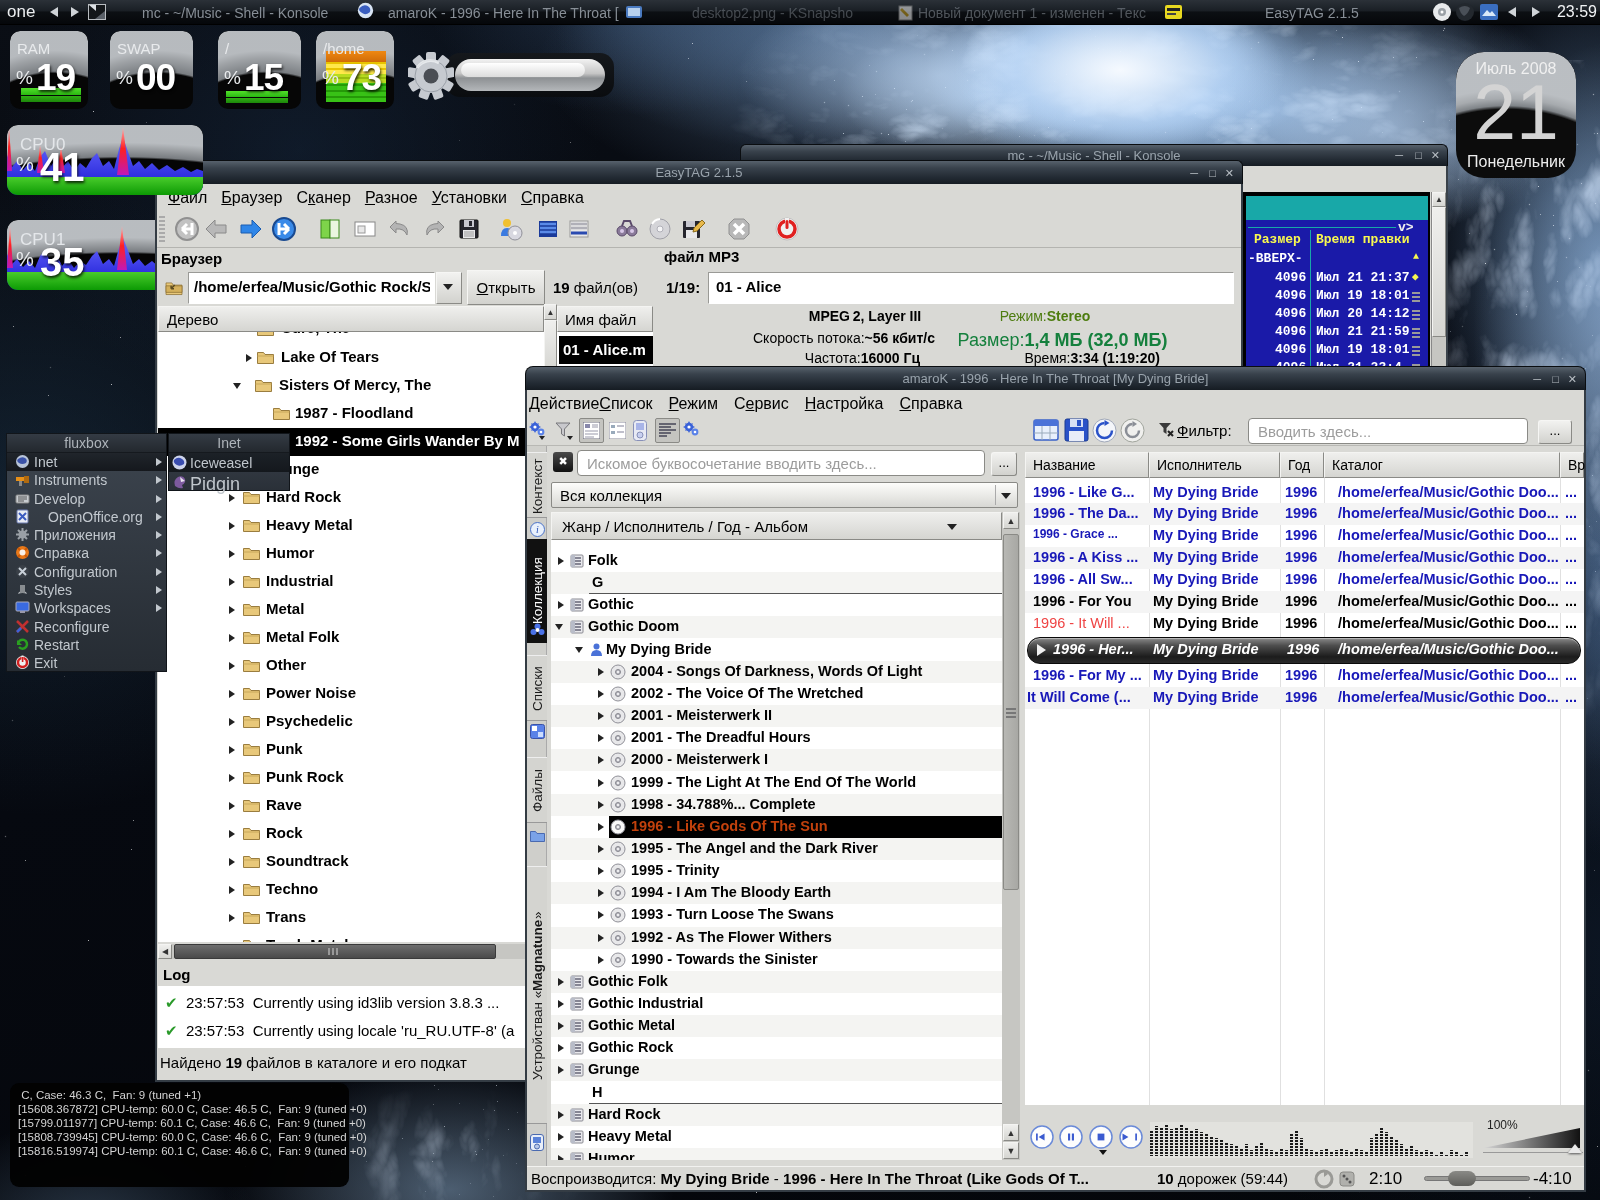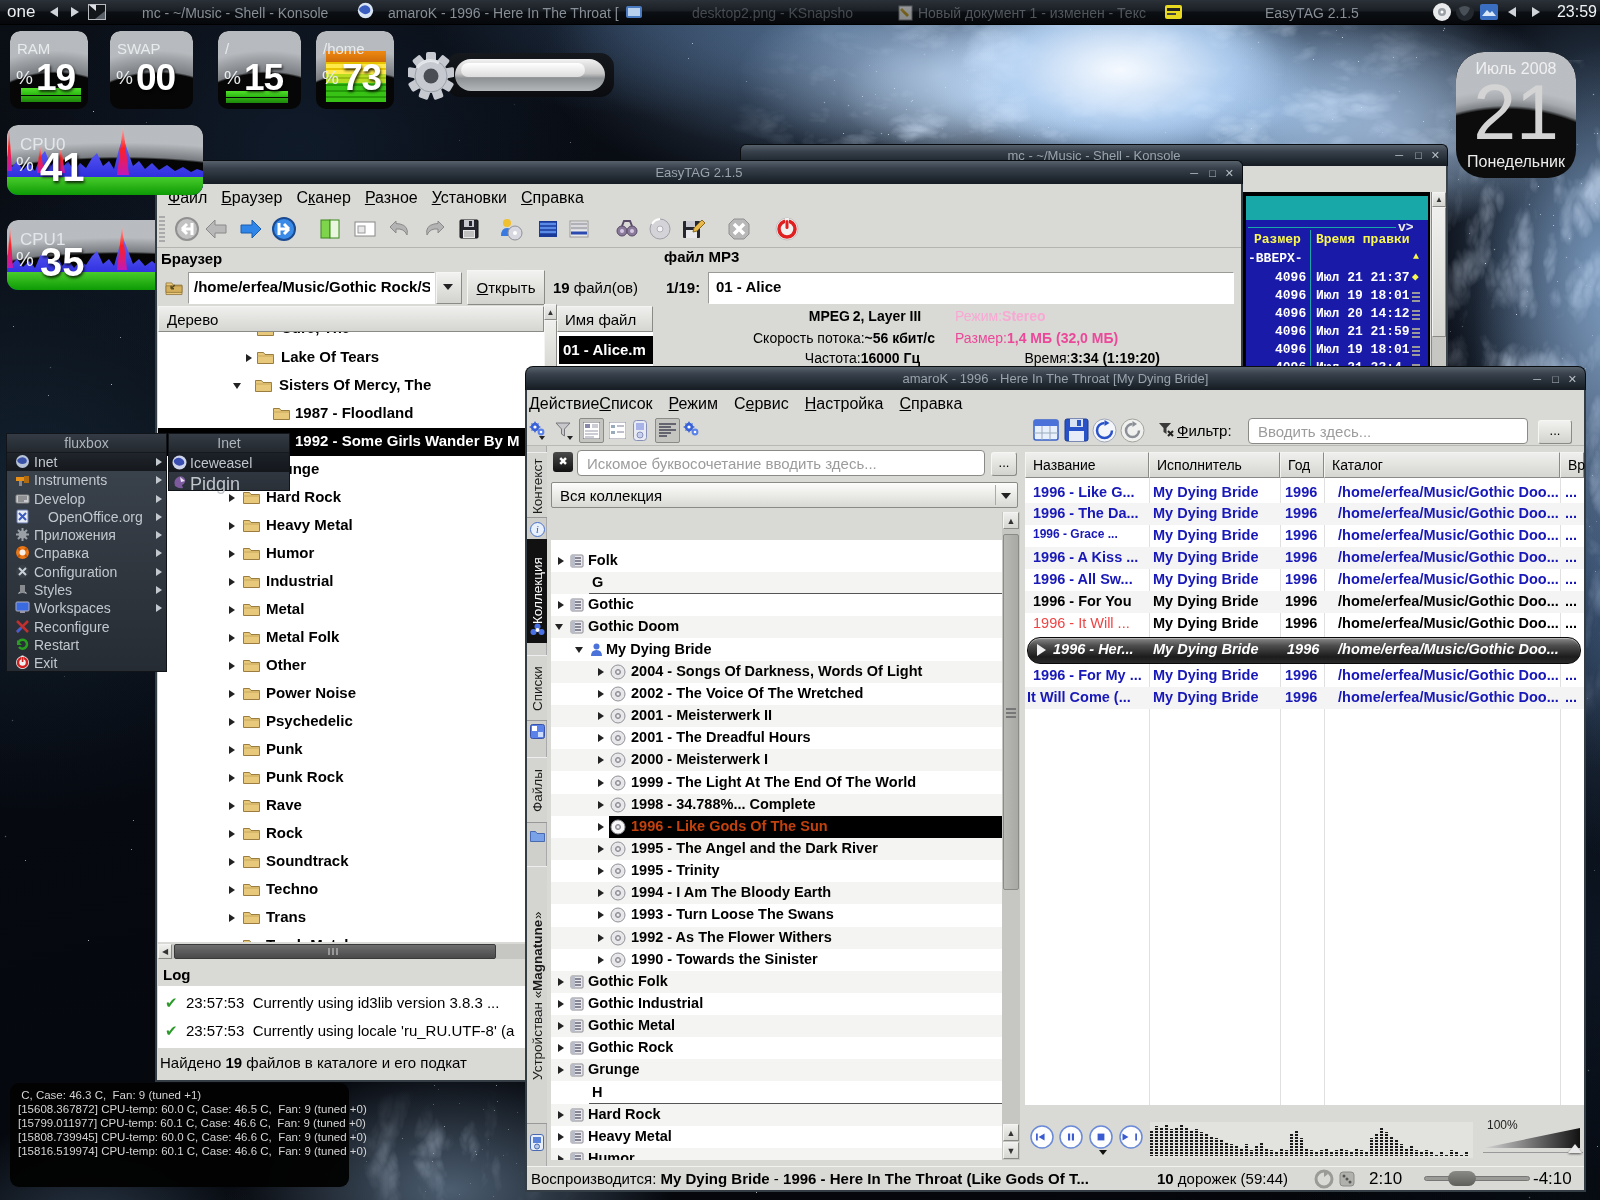--- a/index.html
+++ b/index.html
@@ -279,22 +279,22 @@
  <div class="abs" style="left:288px;top:124px;width:0;height:0;border-left:5px solid transparent;border-right:5px solid transparent;border-top:6px solid #222"></div>
  <div class="abs btn" style="left:312px;top:110px;width:78px;height:35px;font-size:15px;text-align:center;line-height:33px"><u>О</u>ткрыть</div>
  <div class="abs" style="left:398px;top:119px;font-size:15px;color:#000"><b>19</b> файл(ов)</div>
  <div class="abs" style="left:511px;top:119px;font-size:15px;color:#000"><b>1/19:</b></div>
  <div class="abs sunk" style="left:553px;top:112px;width:526px;height:32px"></div>
  <div class="abs" style="left:561px;top:118px;font-size:15px;font-weight:bold;color:#000">01 - Alice</div>
 
  <div class="abs" style="left:600px;top:148px;width:220px;text-align:center;font-size:14px;color:#000"><b>MPEG 2, Layer III</b></div>
  <div class="abs" style="left:530px;top:170px;width:250px;text-align:right;font-size:14px;color:#000">Скорость потока:<b>~56 кбит/с</b></div>
  <div class="abs" style="left:530px;top:190px;width:235px;text-align:right;font-size:14px;color:#000">Частота:<b>16000 Гц</b></div>
- <div class="abs" style="left:800px;top:148px;width:180px;text-align:left;font-size:14px;color:#f9a8d4">Режим:<b>Stereo</b></div>
- <div class="abs" style="left:800px;top:170px;width:215px;text-align:left;font-size:14px;color:#ec4899">Размер:<b>1,4 МБ (32,0 МБ)</b></div>
+ <div class="abs" style="left:800px;top:148px;width:180px;text-align:center;font-size:14px;color:#4d7c0f">Режим:<b>Stereo</b></div>
+ <div class="abs" style="left:800px;top:170px;width:215px;text-align:center;font-size:18px;color:#15803d">Размер:<b>1,4 МБ (32,0 МБ)</b></div>
  <div class="abs" style="left:800px;top:190px;width:205px;text-align:right;font-size:14px;color:#000">Время:<b>3:34 (1:19:20)</b></div>
 
  <div class="abs raised" style="left:3px;top:146px;width:386px;height:26px">
       <span style="position:absolute;left:8px;top:4px;font-size:15px;color:#000">Дерево</span>
     </div>
 
  <div class="abs raised" style="left:402px;top:146px;width:96px;height:26px">
       <span style="position:absolute;left:7px;top:4px;font-size:15px;color:#000">Имя файл</span>
     </div>
  <div class="abs" style="left:402px;top:172px;width:96px;height:40px;background:#fff"></div>
@@ -593,20 +593,24 @@
  <div class="abs" style="left:62px;top:89px;font-size:15px;color:#9c9c9c">Искомое буквосочетание вводить здесь...</div>
  <div class="abs btn" style="left:466px;top:86px;width:26px;height:24px;border-radius:3px;text-align:center;line-height:20px;font-size:13px">...</div>
 
  <div class="abs" style="left:26px;top:116px;width:467px;height:26px;background:linear-gradient(180deg,#fdfdfb,#d8d8d4);border:1px solid #8a8a86;border-radius:2px">
    <span style="position:absolute;left:8px;top:4px;font-size:15px;color:#000">Вся коллекция</span>
    <span style="position:absolute;right:2px;top:2px;width:20px;height:20px;border-left:1px solid #aaa">
         <i style="position:absolute;left:5px;top:8px;width:0;height:0;border-left:5px solid transparent;border-right:5px solid transparent;border-top:6px solid #222"></i>
       </span>
  </div>
 
+ <div class="abs raised" style="left:26px;top:146px;width:451px;height:28px">
+  <span style="position:absolute;left:10px;top:5px;font-size:15px;color:#000">Жанр / Исполнитель / Год - Альбом</span>
+  <i style="position:absolute;left:395px;top:11px;width:0;height:0;border-left:5px solid transparent;border-right:5px solid transparent;border-top:6px solid #222"></i>
+ </div>
 
  <div class="abs" style="left:26px;top:174px;width:451px;height:620px;background:#fff;overflow:hidden" id="am-tree">
       <div class="abs" style="left:7px;top:17px;width:0;height:0;border-top:4px solid transparent;border-bottom:4px solid transparent;border-left:6px solid #222"></div>
 <svg class="abs" style="left:19px;top:14px" width="14" height="14" viewBox="0 0 14 14">
         <rect x="1" y="1" width="12" height="12" rx="1" fill="#e8e8ec" stroke="#8a8a92"></rect>
         <path d="M3 4 h8 M3 7 h8 M3 10 h8" stroke="#667" stroke-width="1.3"></path>
         <rect x="1" y="1" width="4" height="12" fill="#b8bcc8"></rect>
       </svg>
 <div class="abs" style="left:37px;top:12px;font-size:14.5px;font-weight:bold;color:#000;white-space:nowrap">Folk</div>
 <div class="abs" style="left:0;top:32px;width:451px;height:22px;background:#f4f4f2"></div>

